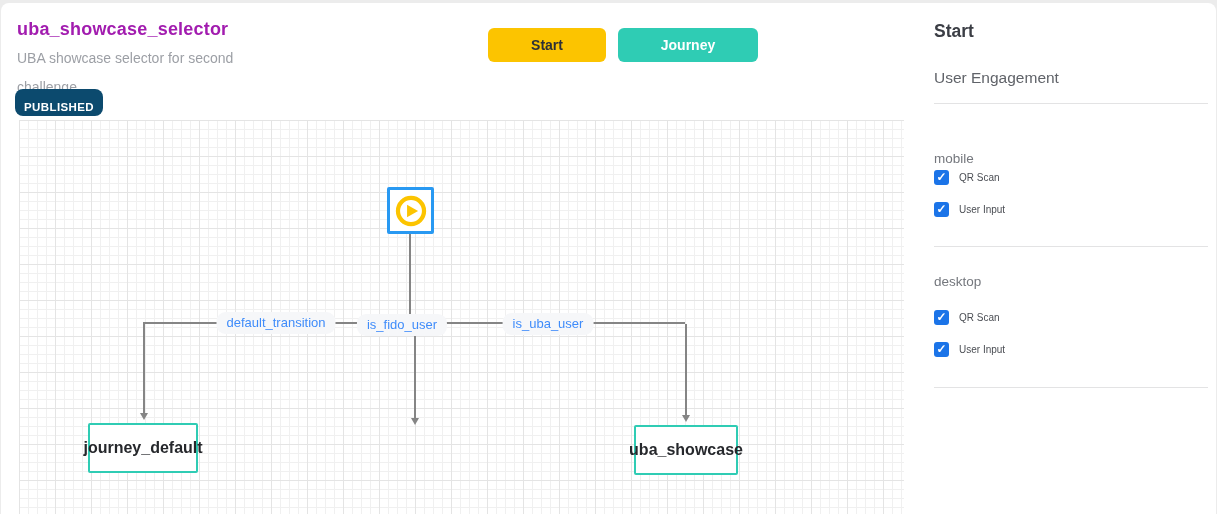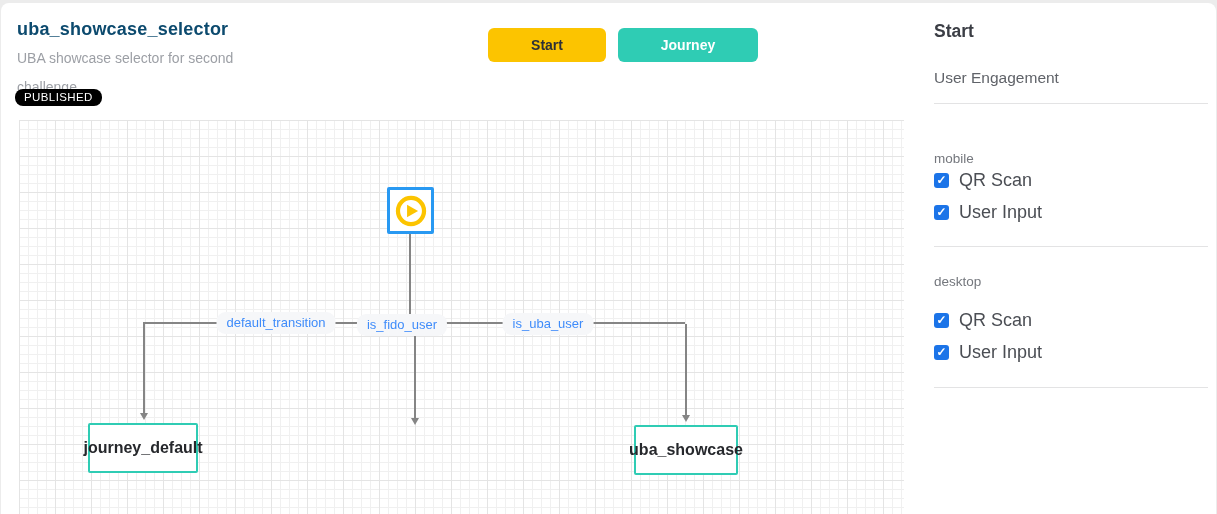--- a/index.html
+++ b/index.html
@@ -1,22 +1,22 @@
 <!DOCTYPE html>
 <html><head>
 <meta charset="utf-8">
 <style>
   * { margin:0; padding:0; box-sizing:border-box; }
   html,body { width:1217px; height:514px; background:#ececec; font-family:"Liberation Sans", sans-serif; overflow:hidden; }
   .card { position:absolute; left:1px; top:3px; width:1215px; height:511px; background:#ffffff; border-radius:8px 8px 0 0; overflow:hidden; }
 
   
-  .page-title { position:absolute; left:16px; top:16px; font-size:18px; font-weight:bold; color:#0c4a6e; letter-spacing:.2px; }
+  .page-title { position:absolute; left:16px; top:16px; font-size:18px; font-weight:bold; color:#a21caf; letter-spacing:.2px; }
   .page-subtitle { position:absolute; left:16px; top:41px; width:240px; font-size:14px; color:#9c9fa5; line-height:29px; }
-  .status-badge { position:absolute; left:14px; top:86px; background:#000000; color:#ffffff; font-size:11.5px; font-weight:normal; letter-spacing:.4px; padding:2px 9px 3px; border-radius:8px; }
+  .status-badge { position:absolute; left:14px; top:86px; background:#0c4a6e; color:#ffffff; font-size:11.5px; font-weight:bold; letter-spacing:.4px; padding:12px 9px 3px; border-radius:8px; }
   .btn { position:absolute; top:25px; height:34px; border:none; border-radius:6px; font-size:14px; font-weight:bold; font-family:"Liberation Sans",sans-serif; cursor:pointer; }
   .btn-start { left:487px; width:118px; background:#fcc400; color:#2d3036; }
   .btn-journey { left:617px; width:140px; background:#2fccb4; color:#ffffff; }
 
   
   .canvas { position:absolute; left:18px; top:117px; width:885px; height:459px; background-color:#ffffff;
     background-image:
       linear-gradient(to right, #e4e4e4 1px, transparent 1px),
       linear-gradient(to bottom, #e4e4e4 1px, transparent 1px),
       linear-gradient(to right, #f0f0f0 1px, transparent 1px),
@@ -35,21 +35,21 @@
 
   
   .sidebar { position:absolute; left:933px; top:0; width:274px; height:511px; background:#ffffff; }
   .sb-title { position:absolute; left:0; top:18px; font-size:17.5px; font-weight:bold; color:#3b3e45; }
   .sb-subtitle { position:absolute; left:0; top:66px; font-size:15.5px; color:#606369; }
   .divider { position:absolute; left:0; width:274px; height:1px; background:#e3e3e4; }
   .sb-section-label { position:absolute; left:0; font-size:13.5px; color:#74777d; }
   .cb-row { position:absolute; left:0; display:flex; align-items:center; gap:10px; cursor:pointer; }
   .checkbox { width:15px; height:15px; background:#1b74e8; border-radius:3px; position:relative; flex:0 0 auto; }
   .checkbox::after { content:"\2713"; position:absolute; left:0; top:0; width:15px; height:15px; color:#ffffff; font-size:12px; font-weight:bold; line-height:15px; text-align:center; }
-  .cb-label { font-size:18px; color:#4b4e54; }
+  .cb-label { font-size:10px; color:#4b4e54; }
 </style>
 </head>
 <body>
 
 <div class="card">
 
   <div class="page-title">uba_showcase_selector</div>
   <div class="page-subtitle">UBA showcase selector for second challenge</div>
   <div class="status-badge">PUBLISHED</div>
   <button class="btn btn-start">Start</button>

